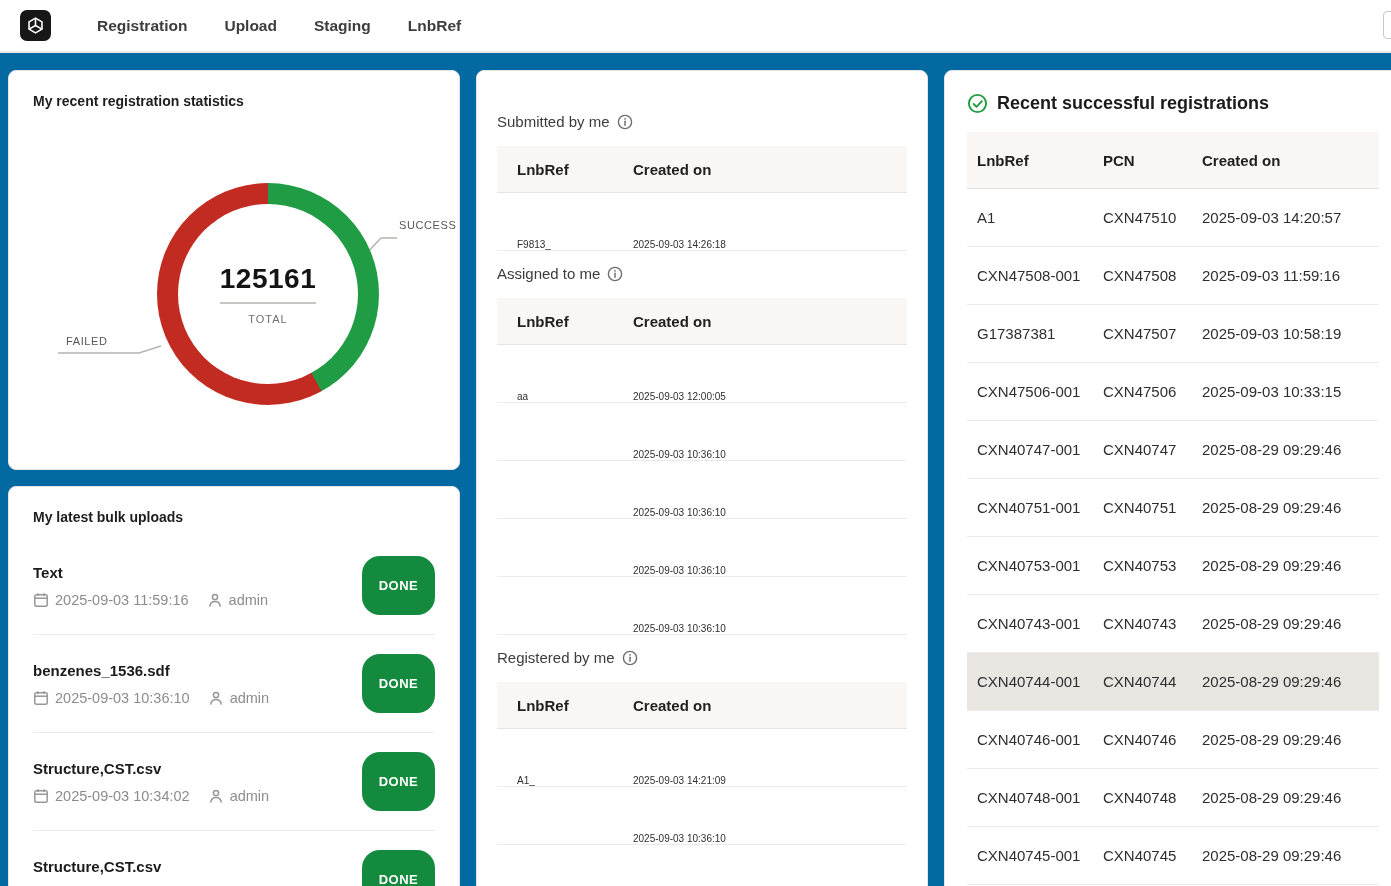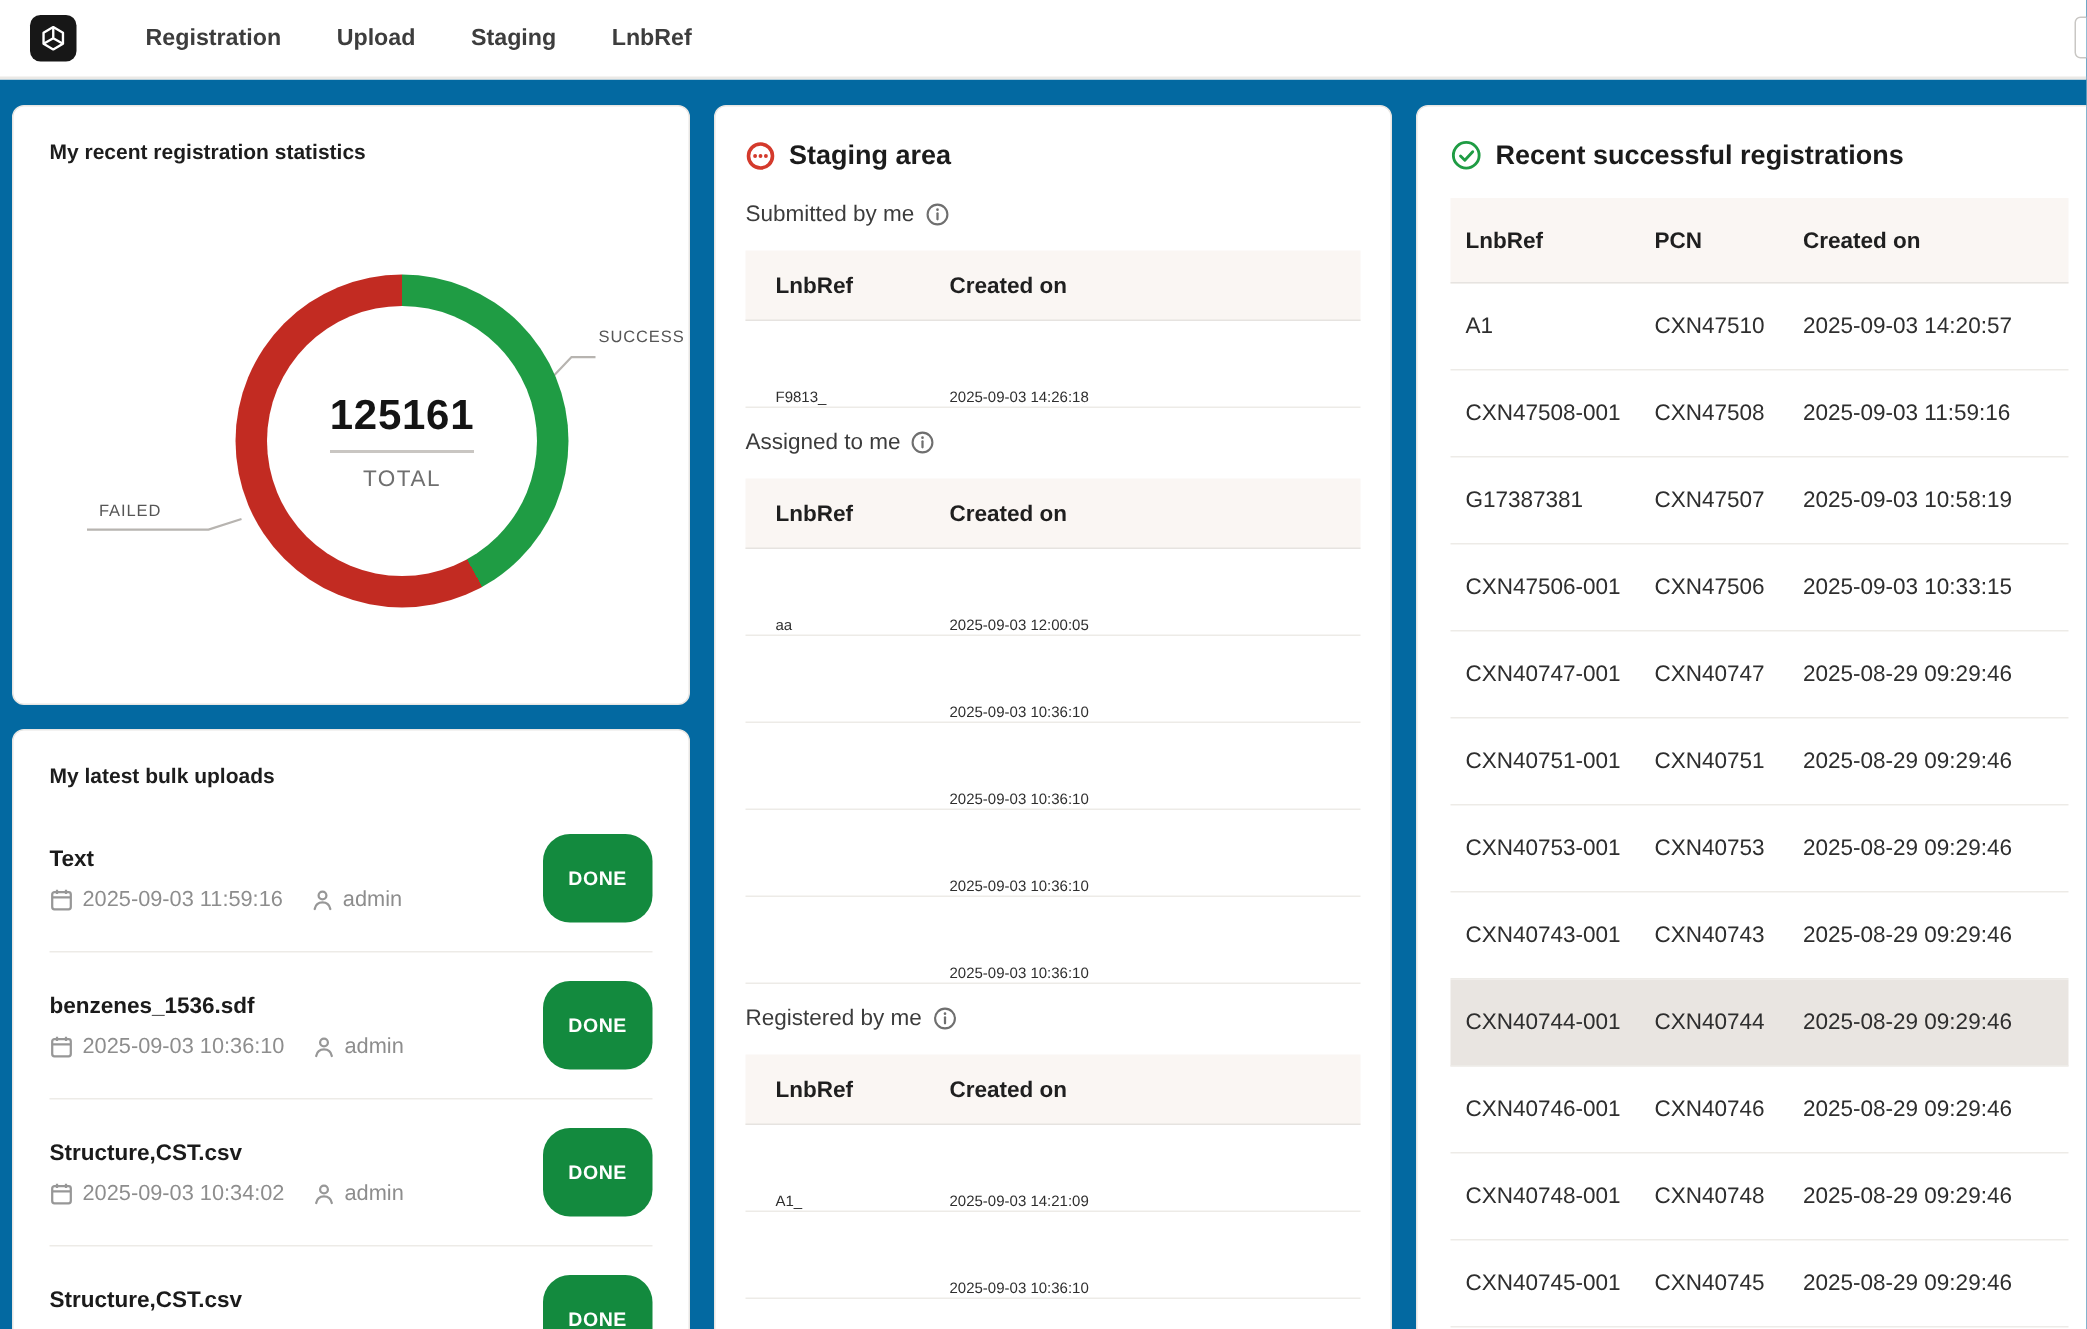--- a/index.html
+++ b/index.html
@@ -23,21 +23,21 @@
   .title-row { display: flex; align-items: center; gap: 9px; margin: 0; font-size: 18px; font-weight: 700; color: #1b1b1b; }
   .title-row svg { flex: none; }
 
   
   .stats-card { left: 8px; top: 70px; width: 452px; height: 400px; padding: 22px 24px; overflow: hidden; }
   .donut { position: absolute; left: 148px; top: 112px; width: 222px; height: 222px; border-radius: 50%; }
   .donut-hole { position: absolute; inset: 21px; background: #fff; border-radius: 50%;
                 display: flex; flex-direction: column; align-items: center; justify-content: center; }
   .donut-total { font-size: 28px; font-weight: 700; color: #141414; letter-spacing: 0.5px; }
   .donut-divider { width: 96px; height: 2px; background: #c9c6c2; margin: 7px 0 9px; }
-  .donut-total-label { font-size: 15px; color: #6f6f6f; letter-spacing: 1px; }
+  .donut-total-label { font-size: 11px; color: #6f6f6f; letter-spacing: 1px; }
   .callout-lines { position: absolute; inset: 0; width: 452px; height: 400px; pointer-events: none; }
   .callout { position: absolute; font-size: 11px; color: #565656; letter-spacing: 0.6px; white-space: nowrap; }
   .callout.success { left: 390px; top: 148px; }
   .callout.failed  { left: 57px;  top: 264px; }
 
   
   .uploads-card { left: 8px; top: 486px; width: 452px; height: 562px; padding: 22px 24px; overflow: hidden; }
   .uploads-card .card-title { margin-bottom: 12px; }
   .upload-item { display: flex; align-items: center; justify-content: space-between;
                  padding: 19px 0; border-bottom: 1px solid #edebe7; }
@@ -223,29 +223,20 @@
               </span>
               <span class="upload-user">admin</span>
             </div>
           </div>
           <span class="badge">DONE</span>
         </div>
       </div>
   </section>
 
   <section class="card staging-card">
-    <h2 class="title-row">
-      <svg width="20" height="20" viewBox="0 0 20 20">
-        <circle cx="10" cy="10" r="8" fill="none" stroke="#d43a2c" stroke-width="2.4"></circle>
-        <circle cx="6.4" cy="10" r="1.3" fill="#d43a2c"></circle>
-        <circle cx="10" cy="10" r="1.3" fill="#d43a2c"></circle>
-        <circle cx="13.6" cy="10" r="1.3" fill="#d43a2c"></circle>
-      </svg>
-      <span>Staging area</span>
-    </h2>
 
     <div class="section-label first">
       <span>Submitted by me</span>
       <span class="info-icon">
         <svg viewBox="0 0 16 16">
             <circle cx="8" cy="8" r="6.6" fill="none" stroke="#6f6f6f" stroke-width="1.4"></circle>
             <line x1="8" y1="7.2" x2="8" y2="11.2" stroke="#6f6f6f" stroke-width="1.5" stroke-linecap="round"></line>
             <circle cx="8" cy="4.8" r="0.9" fill="#6f6f6f"></circle>
           </svg>
       </span>

